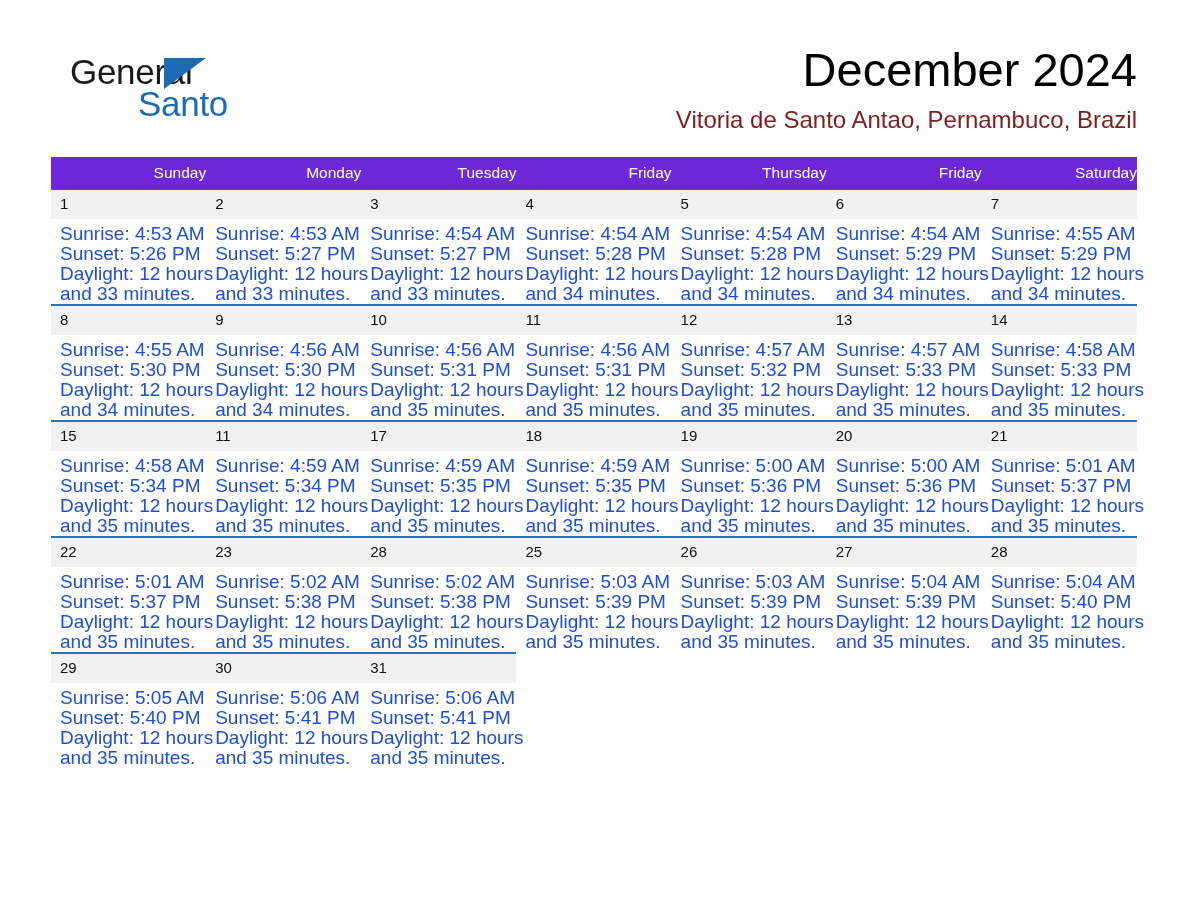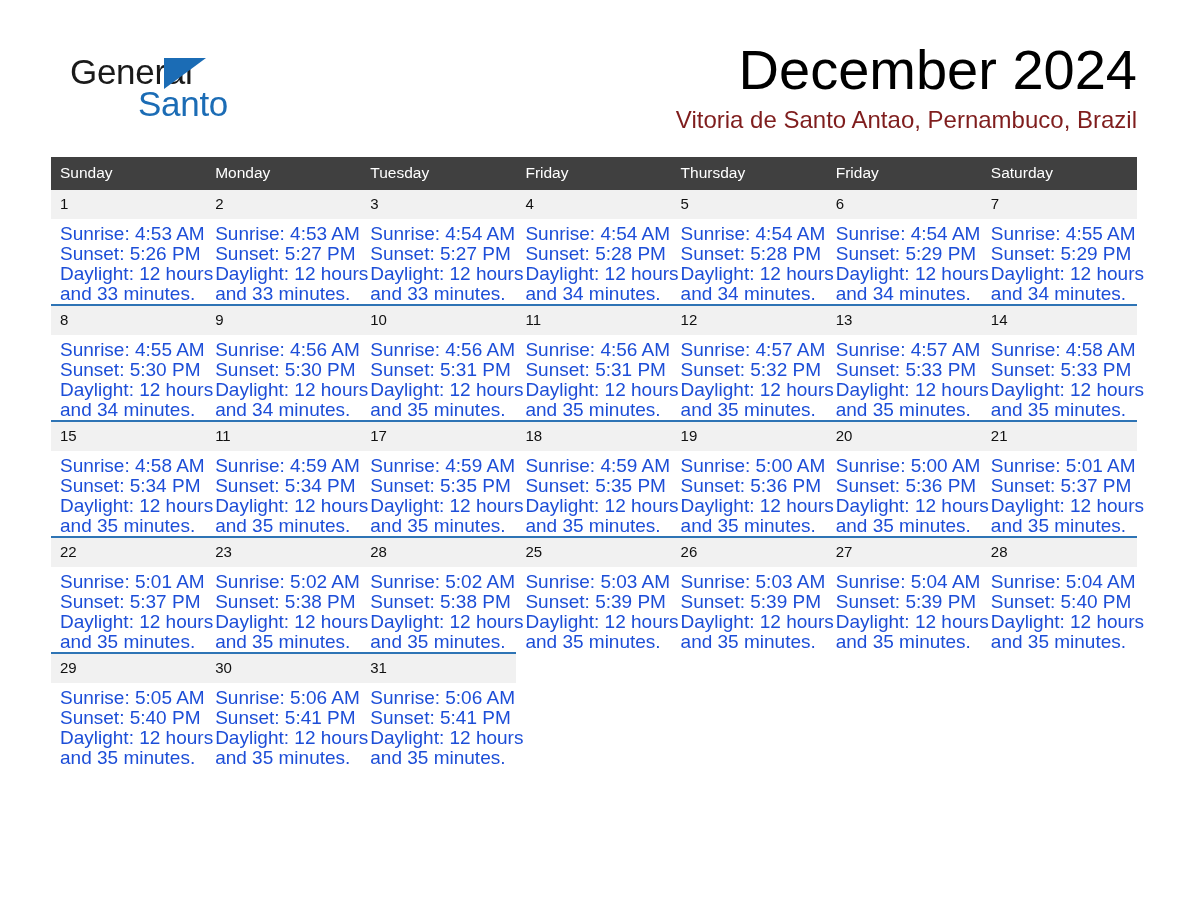--- a/index.html
+++ b/index.html
@@ -63,21 +63,21 @@
     font-size: 35px;
     line-height: 40px;
     color: #1b6cb5;
     letter-spacing: -0.3px;
     font-weight: 400;
   }
   .title {
     position: absolute;
     right: 0;
     top: 0px;
-    font-size: 56px;
+    font-size: 47px;
     line-height: 52px;
     text-align: center;
     white-space: nowrap;
     font-weight: 400;
     color: #000;
   }
   .subtitle {
     position: absolute;
     right: 0;
     top: 61px;
@@ -97,25 +97,25 @@
     width: 1086px;
   }
   .cal-table {
     width: 1086px;
     border-collapse: collapse;
     table-layout: fixed;
   }
   .cal-table col { width: 155.14px; }
 
   thead th {
-    background: #404040;
+    background: #6d28d9;
     color: #ffffff;
     font-size: 15.5px;
     font-weight: 400;
-    text-align: left;
+    text-align: right;
     padding: 7px 0 8px 9px;
     line-height: 18px;
     height: 18px;
     border: 0;
   }
 
   tbody td {
     vertical-align: top;
     padding: 0;
     border: 0;

